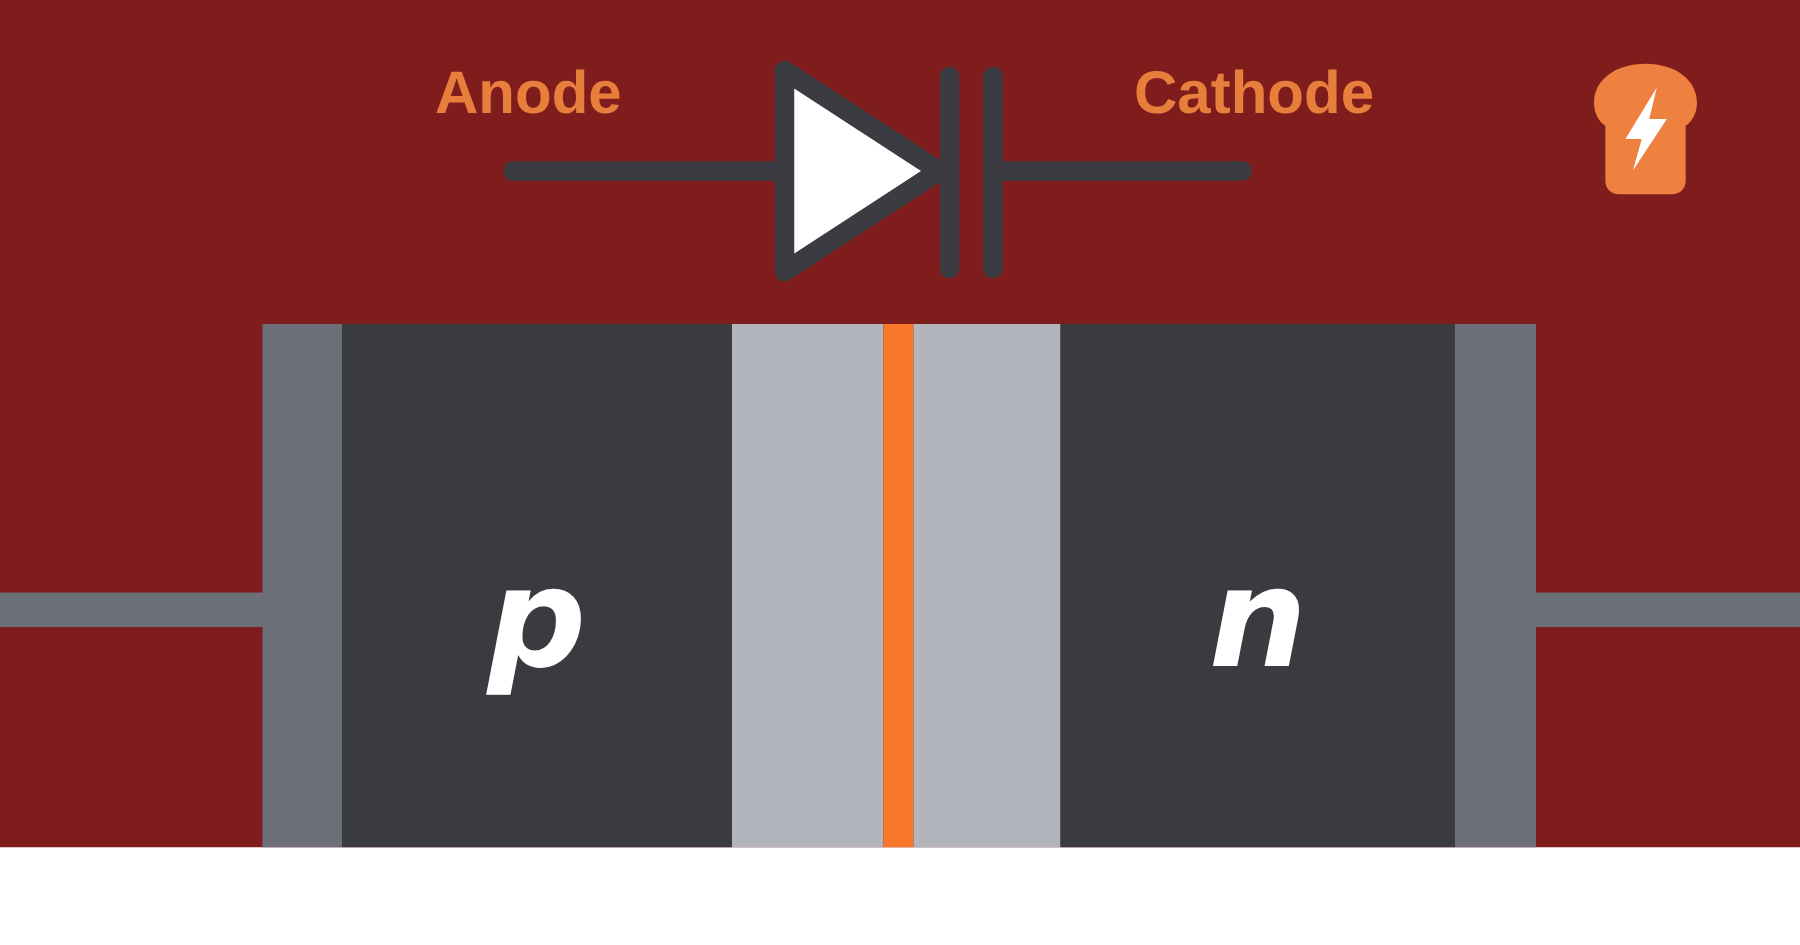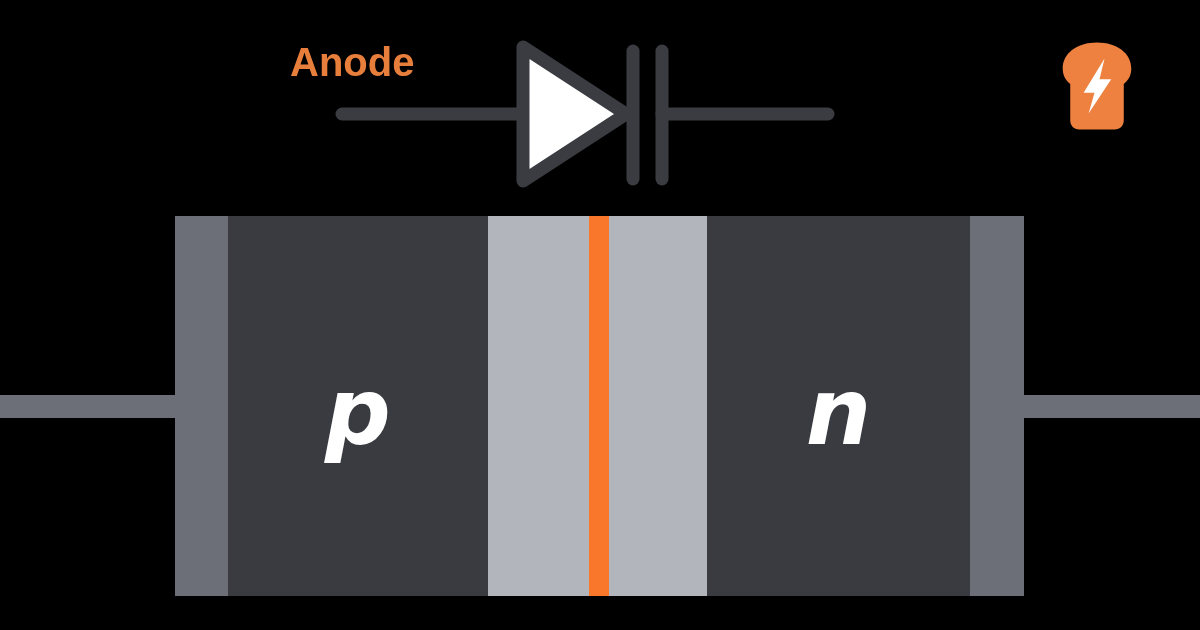--- a/index.html
+++ b/index.html
@@ -3,22 +3,22 @@
 <meta charset="utf-8">
 <style>
   html, body {
     margin: 0;
     padding: 0;
     background: #ffffff;
   }
   .root {
     position: relative;
     width: 1200px;
-    height: 630px;
-    background: #000000;
+    height: 565px;
+    background: #7f1d1d;
     overflow: hidden;
     font-family: "Liberation Sans", sans-serif;
   }
 
   
   .terminal-label {
     position: absolute;
     top: 40px;
     font-size: 40px;
     font-weight: 700;
@@ -98,20 +98,21 @@
     background: #F8772A;
   }
 </style>
 </head>
 <body>
 
 <div class="root">
 
   <div class="terminal-label anode">Anode</div>
 
+  <div class="terminal-label cathode">Cathode</div>
 
   <svg class="symbol-svg" viewBox="330 38 510 152" fill="none" stroke-linecap="round" stroke-linejoin="round">
     <line x1="342" y1="114" x2="523" y2="114" stroke-width="13" stroke="#3A3C42"></line>
     <polygon points="523,47 523,181 626,114" stroke-width="13" fill="#ffffff" stroke="#3A3C42"></polygon>
     <line x1="633" y1="51" x2="633" y2="179" stroke-width="13" stroke="#3A3C42"></line>
     <line x1="662" y1="51" x2="662" y2="179" stroke-width="13" stroke="#3A3C42"></line>
     <line x1="662" y1="114" x2="828" y2="114" stroke-width="13" stroke="#3A3C42"></line>
   </svg>
 
   <svg class="logo-svg" viewBox="0 0 100 110">

